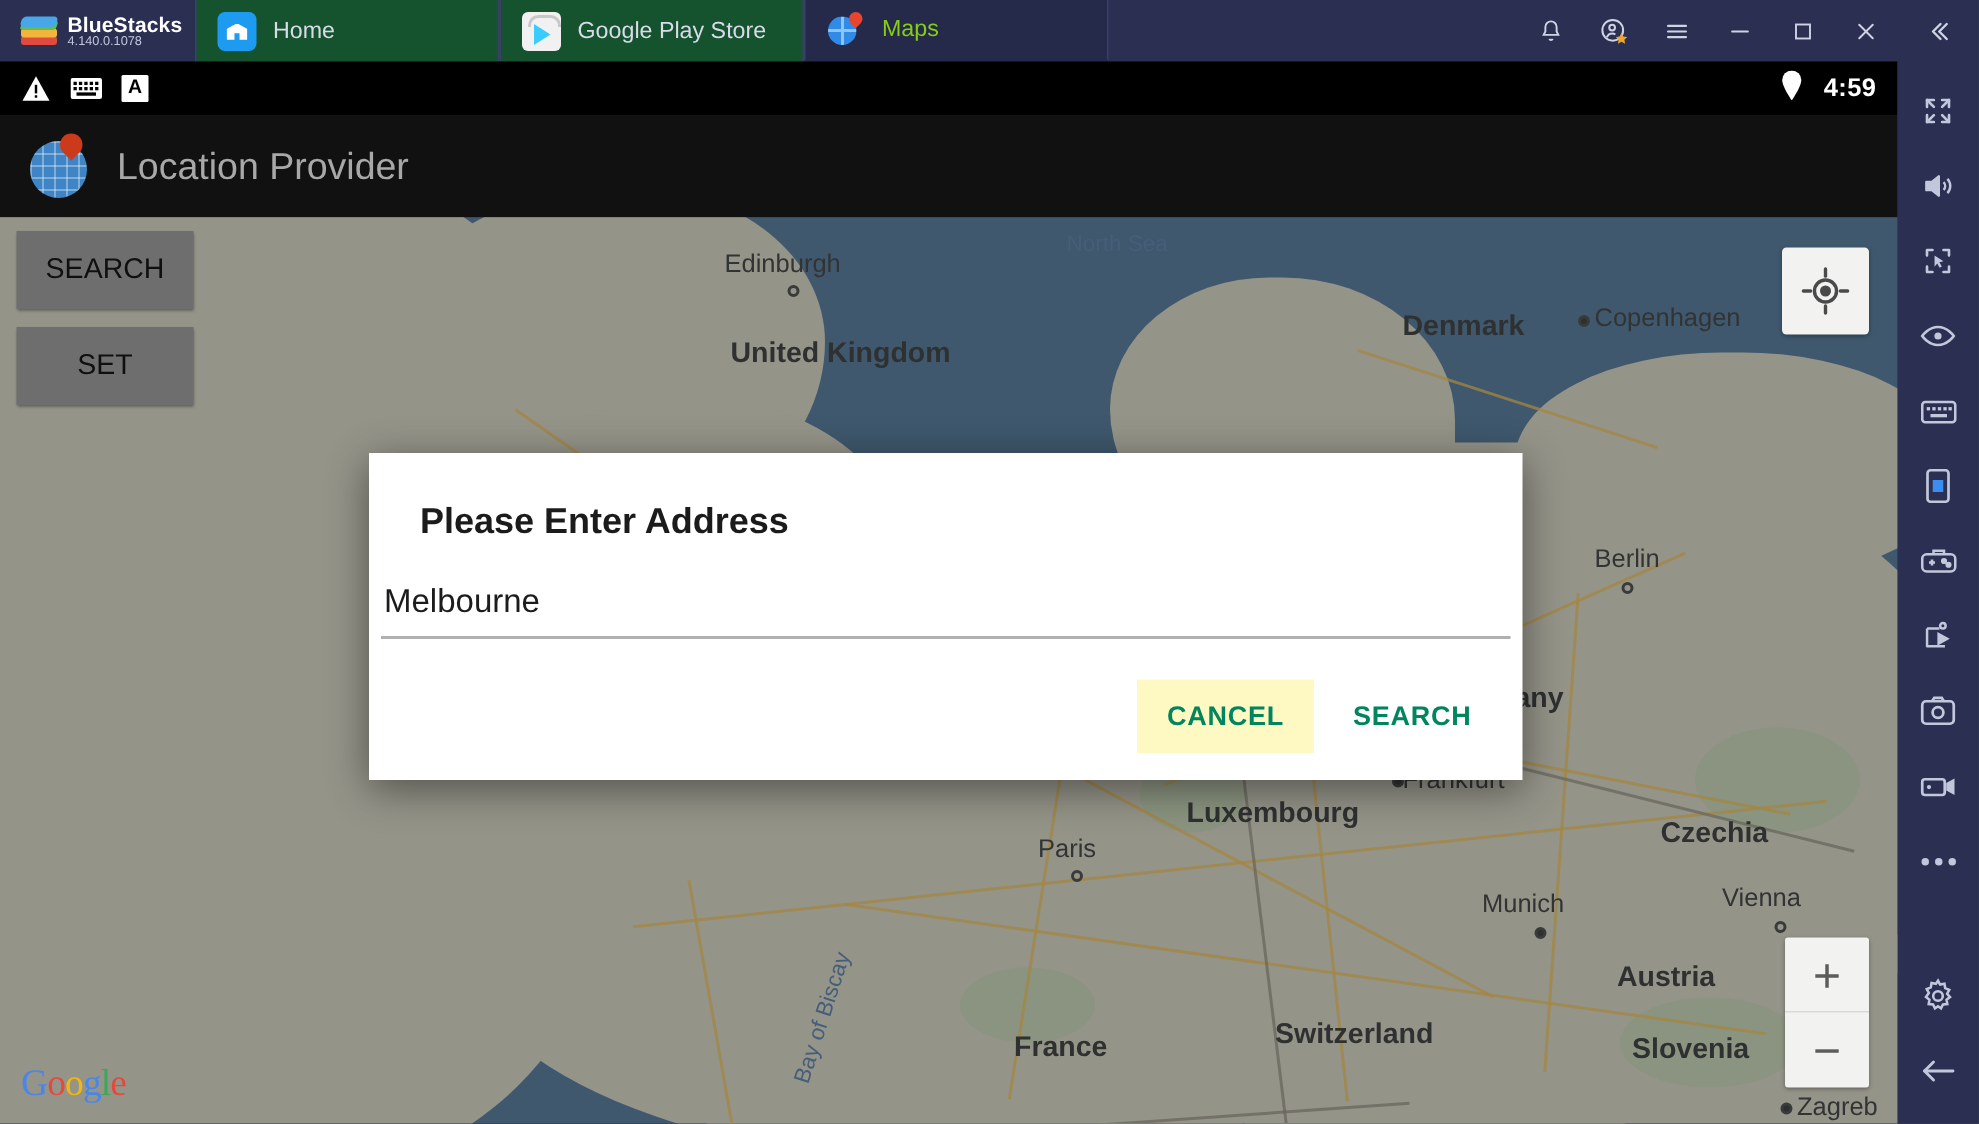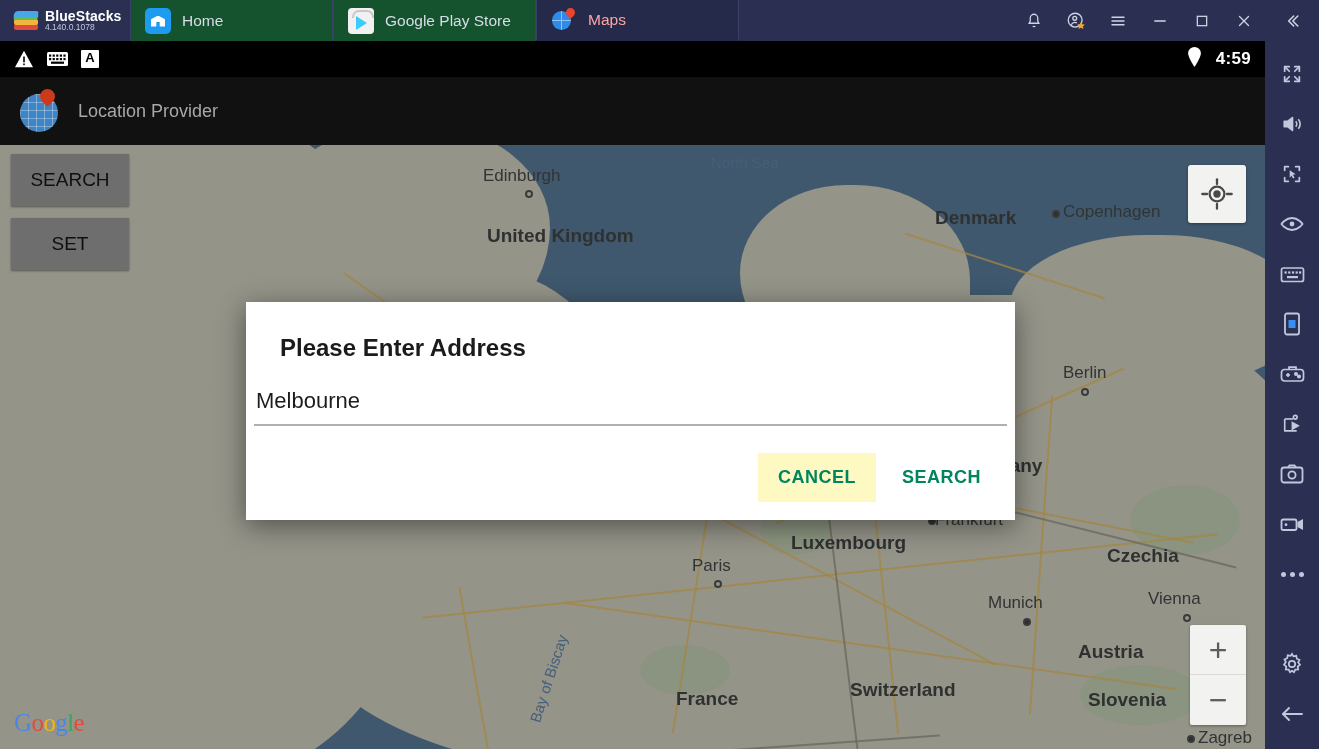--- a/index.html
+++ b/index.html
@@ -38,21 +38,21 @@
     display: flex; align-items: center; gap: 11px;
     padding: 0 14px; width: 203px;
     border-left: 1px solid #3b4068; border-right: 1px solid #3b4068;
     background: #14532d; position: relative;
     overflow: hidden;
   }
   .bs-tab.active { background: #252a4a; border-bottom: 2px solid #252a4a;}
   .bs-tab-label {
     color: #d8dbe8; font-size: 15.5px; white-space: nowrap;
   }
-  .bs-tab.active .bs-tab-label { color: #fca5a5; }
+  .bs-tab.active .bs-tab-label { color: #84cc16; }
   .tab-ico { width: 26px; height: 26px; flex: none; position: relative; }
 
   
   .ico-home { background: #1d9bf0; border-radius: 5px; }
   .ico-home::after {
     content: ""; position: absolute; left: 6px; top: 8px; width: 14px; height: 11px;
     background: #fff;
     clip-path: polygon(0% 35%, 50% 0%, 100% 35%, 100% 100%, 62% 100%, 62% 60%, 38% 60%, 38% 100%, 0% 100%);
   }
   
@@ -122,21 +122,21 @@
     position: absolute; left: 2px; top: 6px; width: 38px; height: 38px; border-radius: 50%;
     background: #3f85c6;
     background-image:
       repeating-linear-gradient(to right, rgba(255,255,255,.33) 0 1.5px, transparent 1.5px 8px),
       repeating-linear-gradient(to bottom, rgba(255,255,255,.33) 0 1.5px, transparent 1.5px 8px);
   }
   .app-icon .pin {
     position: absolute; left: 22px; top: 1px; width: 15px; height: 15px;
     border-radius: 50% 50% 50% 0; transform: rotate(-45deg); background: #cc3a1c;
   }
-  .app-title { color: #a8a8a8; font-size: 18px; margin-left: 14px; }
+  .app-title { color: #a8a8a8; font-size: 25px; margin-left: 14px; }
   .appbar-right { margin-left: auto; display: flex; align-items: center; gap: 16px; }
   .mock-label { color: #9a9a9a; font-size: 19px; font-weight: bold; letter-spacing: .6px; }
   .toggle { width: 52px; height: 24px; position: relative; }
   .toggle .track {
     position: absolute; left: 0; top: 5px; width: 48px; height: 14px; border-radius: 7px;
     background: #0f6b5c;
   }
   .toggle .knob {
     position: absolute; right: 0; top: 0; width: 24px; height: 24px; border-radius: 50%;
     background: #0a8f74;

